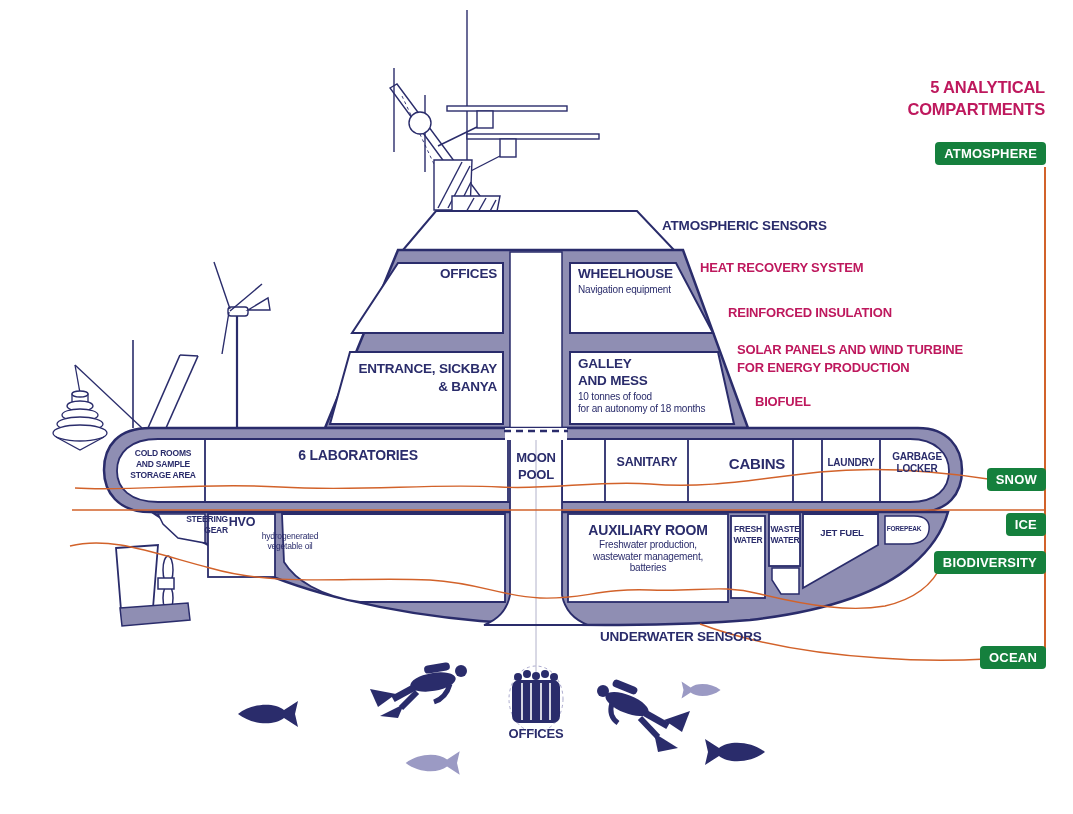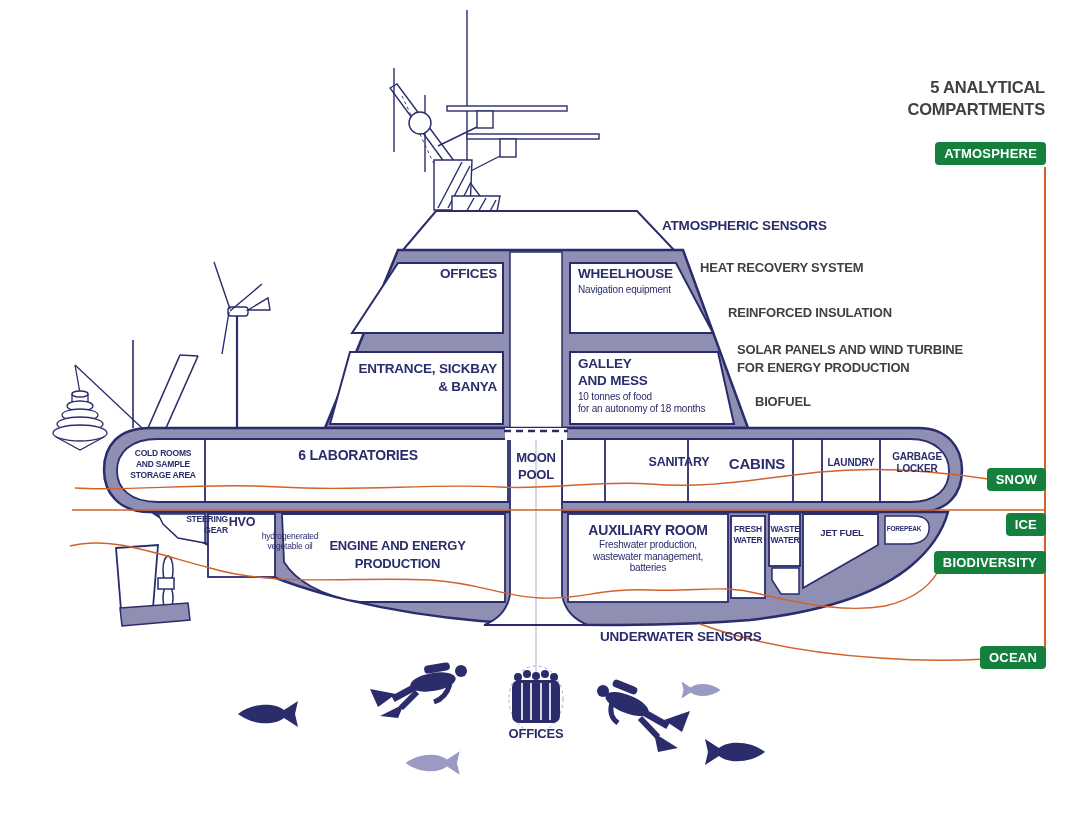--- a/index.html
+++ b/index.html
@@ -2,21 +2,21 @@
 <html><head>
 <meta charset="utf-8">
 <style>
   html,body{margin:0;padding:0;background:#fff;}
   #stage{position:relative;width:1073px;height:814px;background:#fff;overflow:hidden;
          font-family:"Liberation Sans",sans-serif;}
   #art{position:absolute;left:0;top:0;}
   .lbl{position:absolute;color:#2A2C6B;white-space:pre-line;line-height:1.22;
        font-family:"Liberation Sans",sans-serif;letter-spacing:-0.2px;}
   .b{font-weight:bold;}
-  .orange{color:#404040;}
+  .orange{color:#be185d;}
   .ctr{text-align:center;}
   .rt{text-align:right;}
   .badge{position:absolute;right:27px;background:#15803d;color:#fff;font-weight:bold;
          font-size:13px;line-height:23px;padding:0 9px;border-radius:4px;
          letter-spacing:0.2px;white-space:nowrap;}
   .axis{position:absolute;left:1044px;top:167px;width:2px;height:492px;background:#D2622A;}
 </style>
 </head>
 <body>
 
@@ -218,33 +218,31 @@
 AND MESS</div>
 <div class="lbl" style="left:578px;top:391px;font-size:10px;line-height:1.2;">10 tonnes of food
 for an autonomy of 18 months</div>
 
 <div class="lbl b ctr" style="left:119px;top:448px;width:88px;font-size:8.5px;line-height:1.3;">COLD ROOMS
 AND SAMPLE
 STORAGE AREA</div>
 <div class="lbl b ctr" style="left:230px;top:447px;width:256px;font-size:14px;">6 LABORATORIES</div>
 <div class="lbl b ctr" style="left:508px;top:450px;width:56px;font-size:13px;line-height:1.3;">MOON
 POOL</div>
-<div class="lbl b ctr" style="left:605px;top:455px;width:84px;font-size:12.5px;margin-left:32px;">SANITARY</div>
+<div class="lbl b ctr" style="left:605px;top:455px;width:84px;font-size:12.5px;">SANITARY</div>
 <div class="lbl b ctr" style="left:688px;top:455px;width:86px;font-size:15px;padding-left:26px;">CABINS</div>
 <div class="lbl b ctr" style="left:822px;top:457px;width:58px;font-size:10px;">LAUNDRY</div>
 <div class="lbl b ctr" style="left:880px;top:451px;width:74px;font-size:10px;line-height:1.2;">GARBAGE
 LOCKER</div>
 
 <div class="lbl b rt" style="left:156px;top:514px;width:72px;font-size:8.5px;line-height:1.3;">STEERING
 GEAR</div>
 <div class="lbl b ctr" style="left:209px;top:515px;width:66px;font-size:12.5px;">HVO</div>
 <div class="lbl ctr" style="left:206px;top:531px;width:72px;font-size:8.5px;line-height:1.2;padding-left:48px;">hydrogenerated
 vegetable oil</div>
-<div class="lbl b ctr" style="left:295px;top:537px;width:205px;font-size:13px;line-height:1.35;">ENGINE AND ENERGY
-PRODUCTION</div>
 <div class="lbl b ctr" style="left:574px;top:522px;width:148px;font-size:14px;">AUXILIARY ROOM</div>
 <div class="lbl ctr" style="left:574px;top:539px;width:148px;font-size:10px;line-height:1.15;">Freshwater production,
 wastewater management,
 batteries</div>
 <div class="lbl b ctr" style="left:730px;top:524px;width:36px;font-size:8.5px;line-height:1.3;">FRESH
 WATER</div>
 <div class="lbl b ctr" style="left:767px;top:524px;width:36px;font-size:8.5px;line-height:1.3;">WASTE
 WATER</div>
 <div class="lbl b ctr" style="left:804px;top:527px;width:76px;font-size:9.5px;">JET FUEL</div>
 <div class="lbl b ctr" style="left:884px;top:525px;width:40px;font-size:6.5px;">FOREPEAK</div>

